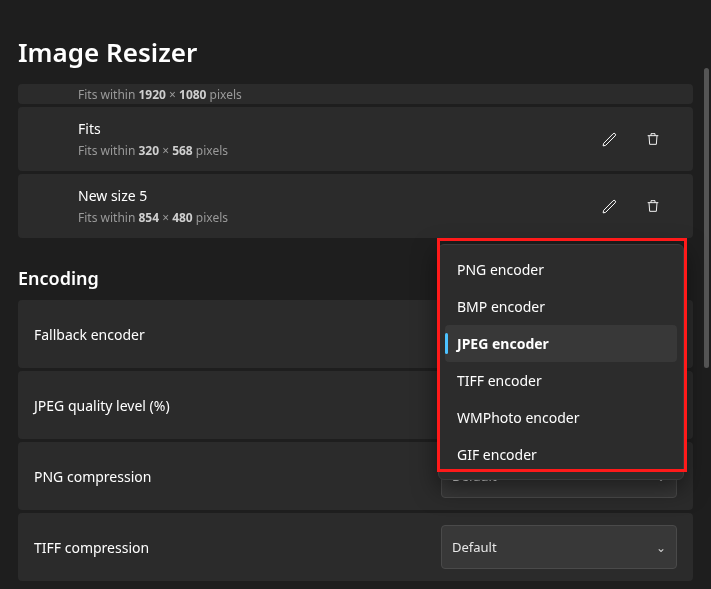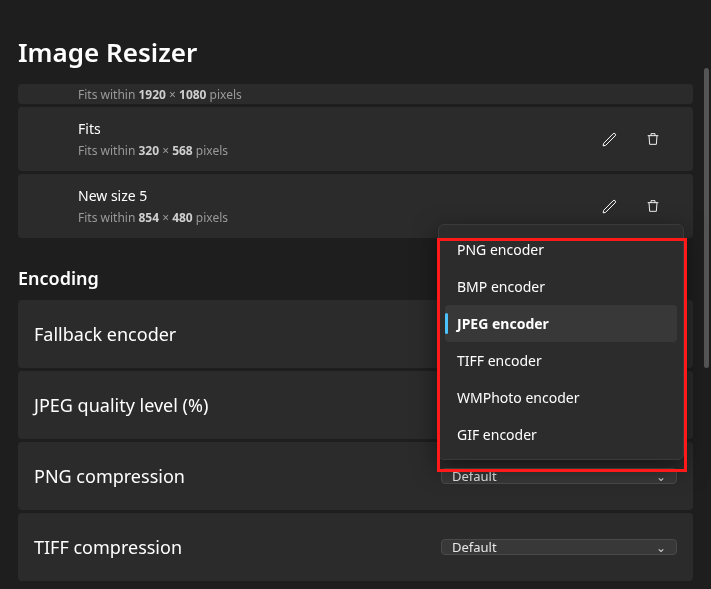--- a/index.html
+++ b/index.html
@@ -47,46 +47,46 @@
   .setting-row {
     background: #2b2b2b;
     border-radius: 4px;
     margin-bottom: 3px;
     padding: 0 16px;
     height: 68px;
     display:flex;
     align-items:center;
     justify-content: space-between;
   }
-  .setting-label { font-size: 18px; }
+  .setting-label { font-size: 14px; }
   .dropdown {
     background: #383838;
     border: 1px solid #4a4a4a;
     border-radius: 4px;
     min-width: 236px;
-    height: 16px;
+    height: 44px;
     padding: 0 10px;
     display:flex;
     align-items:center;
     justify-content: space-between;
     font-size: 13px;
     color: #e8e8e8;
   }
   .chevron { color:#cfcfcf; font-size:12px;}
   .scrollbar {
     position:absolute;
     right: 2px; top: 68px;
     width: 5px; height: 300px;
     background: #555;
     border-radius: 3px;
   }
   
   .flyout {
     position: absolute;
-    left: 438px; top: 224px;
+    left: 438px; top: 244px;
     width: 246px;
     background: #2c2c2c;
     border: 1px solid #3a3a3a;
     border-radius: 6px;
     box-shadow: 0 8px 24px rgba(0,0,0,0.5);
     padding: 6px;
     z-index: 50;
   }
   .flyout-item {
     font-size: 14px;

